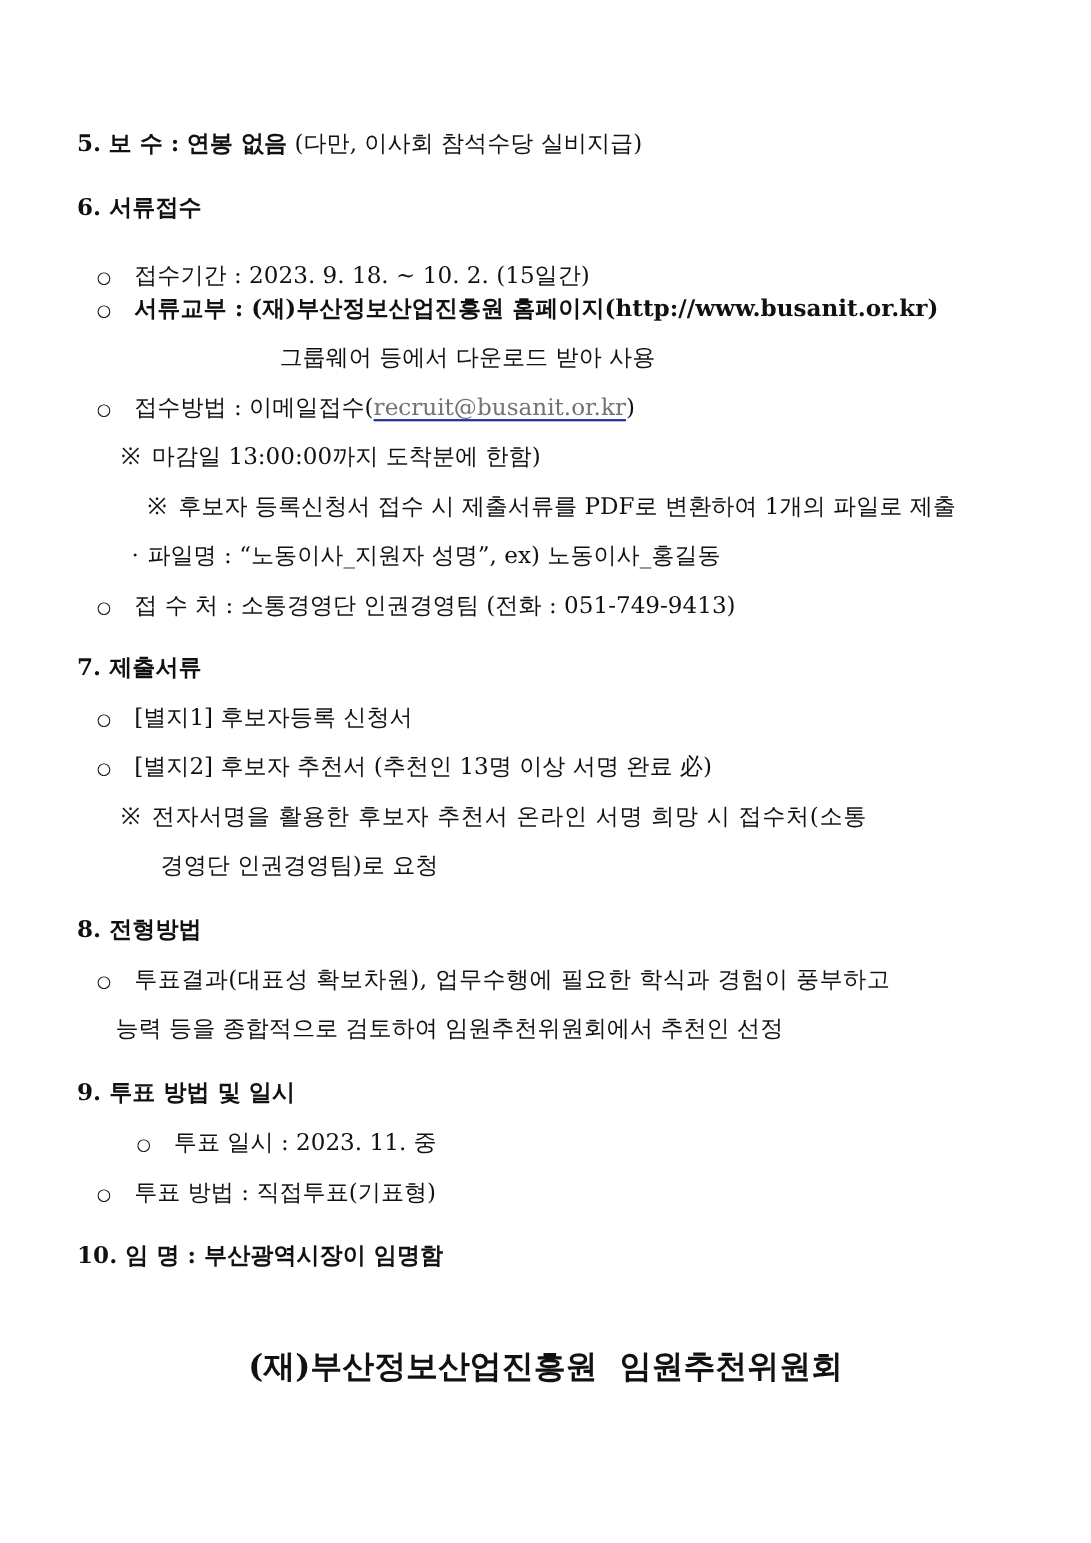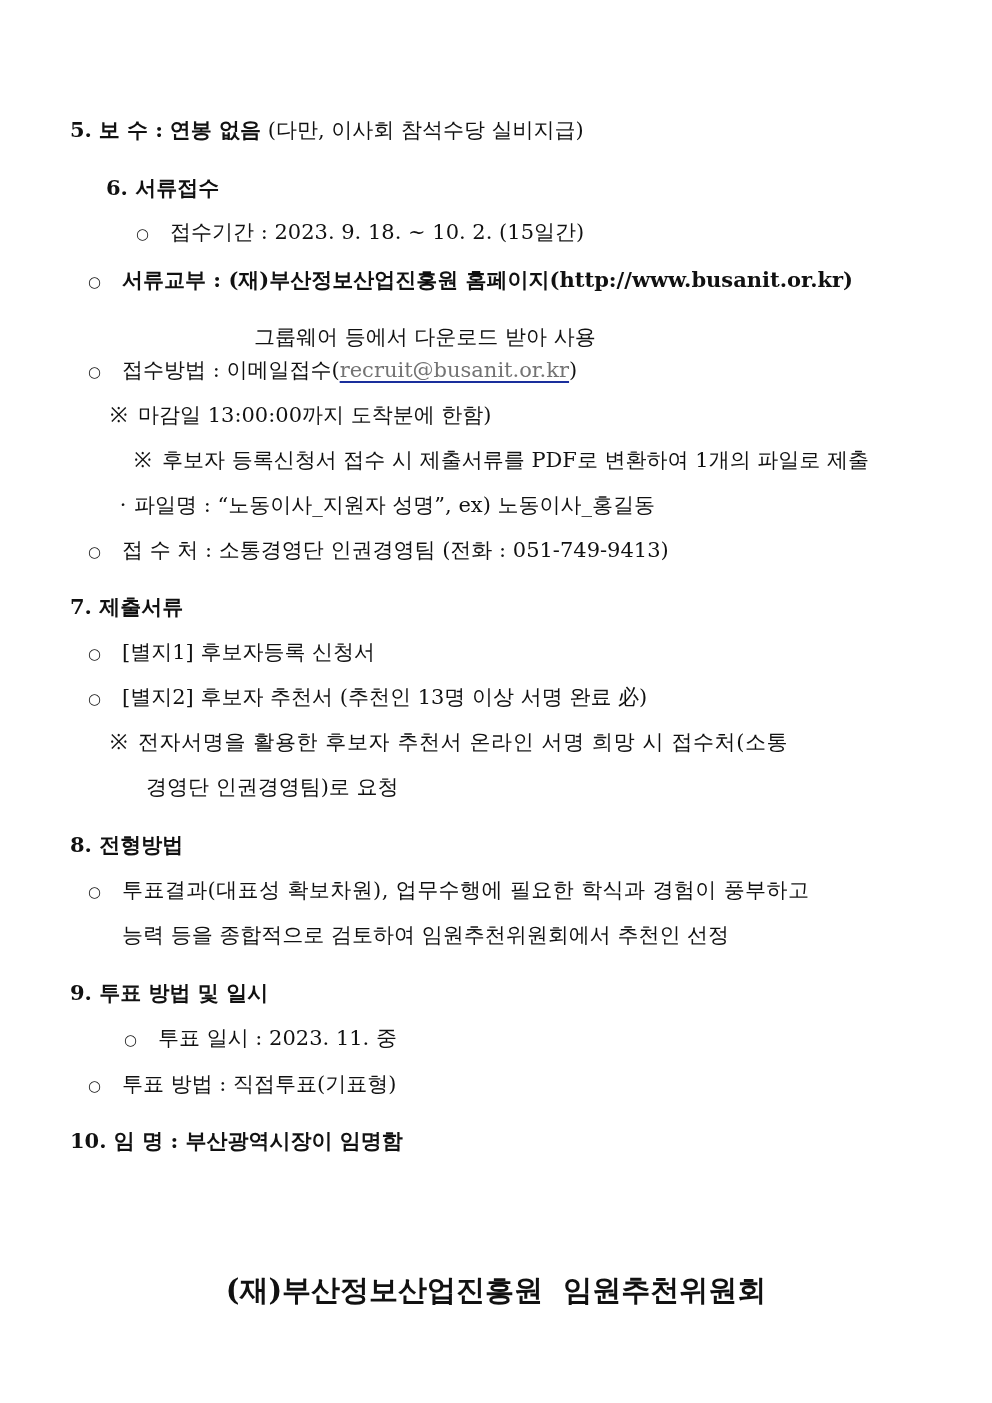--- a/index.html
+++ b/index.html
@@ -13,48 +13,48 @@
       font-size: 21px; line-height: 30px;
     }
     .heading { font-weight: bold; font-size: 21px; }
     .bold { font-weight: bold; }
     .link { color: #737373; text-decoration: underline; text-decoration-color: #1a2f9c; text-underline-offset: 4px; }
     .bullet { display: inline-block; width: 34px; font-size: 15px; vertical-align: middle; }
     .ref { display: inline-block; width: 28px; }
     .dot { display: inline-block; width: 22px; text-align: center; }
     .footer {
       position: absolute; left: 0; width: 992px; text-align: center;
-      font-weight: bold; font-size: 29px; top: 1222px; line-height: 40px; margin-top: 48px;
+      font-weight: bold; font-size: 29px; top: 1222px; line-height: 40px;
     }
   </style>
 </head>
 <body>
 
 <div class="line" style="left:70px; top:115px;">
   <span class="heading">5.</span>
   <span class="heading">보 수 :</span>
   <span class="bold">연봉 없음</span>
   <span>(다만, 이사회 참석수당 실비지급)</span>
 </div>
 
-<div class="line heading" style="left:70px; top:173px;margin-left:36px;">
+<div class="line heading" style="left:70px; top:173px;">
   <span>6.</span>
   <span>서류접수</span>
 </div>
 
-<div class="line" style="left:88px; top:217px;margin-left:48px;">
+<div class="line" style="left:88px; top:235px;">
   <span class="bullet">○</span><span>접수기간 :</span>
   <span>2023. 9. 18. ~ 10. 2. (15일간)</span>
 </div>
 
 <div class="line" style="left:88px; top:265px;font-weight:bold;">
   <span class="bullet">○</span><span>서류교부 :</span>
   <span>(재)부산정보산업진흥원 홈페이지(http://www.busanit.or.kr)</span>
 </div>
-<div class="line" style="left:254px; top:310px;margin-top:12px;">그룹웨어 등에서 다운로드 받아 사용</div>
+<div class="line" style="left:254px; top:310px;">그룹웨어 등에서 다운로드 받아 사용</div>
 
 <div class="line" style="left:88px; top:355px;">
   <span class="bullet">○</span><span>접수방법 :</span>
   <span>이메일접수(</span><span class="link">recruit@busanit.or.kr</span><span>)</span>
 </div>
 
 <div class="line" style="left:110px; top:400px;">
   <span class="ref">※</span><span>마감일 13:00:00까지 도착분에 한함)</span>
 </div>
 
@@ -90,21 +90,21 @@
 <div class="line" style="left:146px; top:772px;">경영단 인권경영팀)로 요청</div>
 
 <div class="line heading" style="left:70px; top:830px;">
   <span>8.</span>
   <span>전형방법</span>
 </div>
 
 <div class="line" style="left:88px; top:875px;">
   <span class="bullet">○</span><span style="letter-spacing:0.4px;">투표결과(대표성 확보차원), 업무수행에 필요한 학식과 경험이 풍부하고</span>
 </div>
-<div class="line" style="left:122px; top:920px;">능력 등을 종합적으로 검토하여 임원추천위원회에서 추천인 선정</div>
+<div class="line" style="left:105px; top:920px;">능력 등을 종합적으로 검토하여 임원추천위원회에서 추천인 선정</div>
 
 <div class="line heading" style="left:70px; top:978px;">
   <span>9.</span>
   <span>투표 방법 및 일시</span>
 </div>
 
 <div class="line" style="left:88px; top:1023px;margin-left:36px;">
   <span class="bullet">○</span><span>투표 일시 : 2023. 11. 중</span>
 </div>
 

